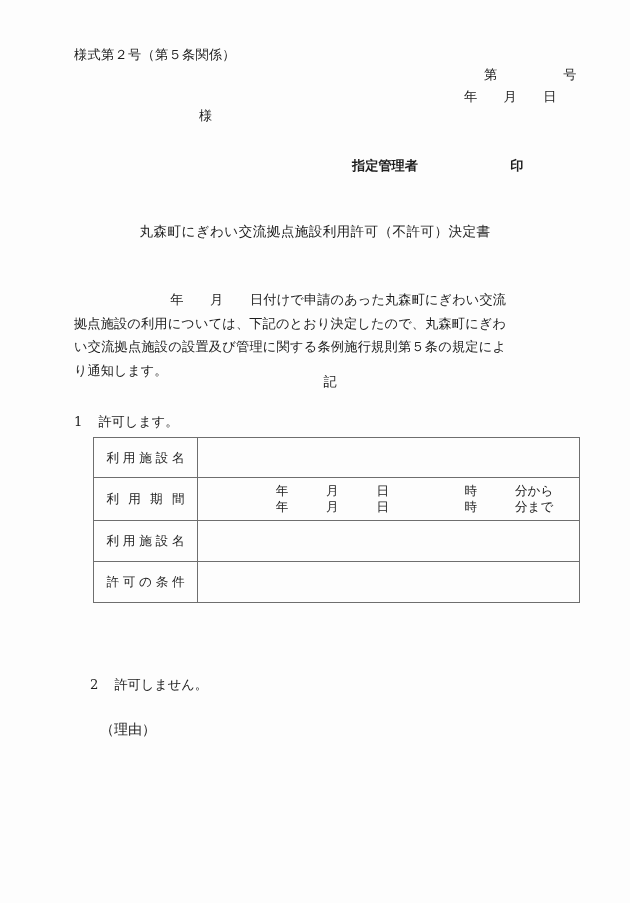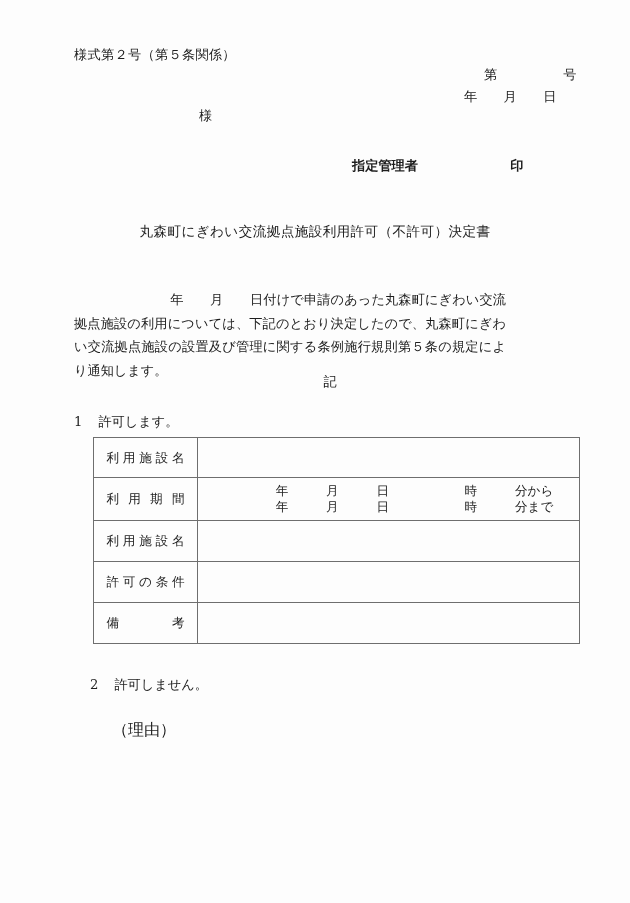--- a/index.html
+++ b/index.html
@@ -92,23 +92,23 @@
     top: 415px;
     font-size: 13.2px;
     text-align: right;
   }
   #item-2 {
     left: 90px;
     top: 678px;
     font-size: 13.2px;
   }
   #reason-label {
-    left: 112px;
+    left: 100px;
     top: 722px;
-    font-size: 16px;
+    font-size: 14px;
   }
   .num {
     font-family: "DejaVu Serif", "Liberation Serif", serif;
   }
   .num-gap {
     display: inline-block;
     width: 16px;
   }
 
   
@@ -216,28 +216,20 @@
 
       <tr id="row-terms">
         <td class="label">
           <span class="label-inner">許可の条件</span>
         </td>
         <td class="value">
           <span></span>
         </td>
       </tr>
 
-      <tr id="row-remarks">
-        <td class="label">
-          <span class="label-inner">備考</span>
-        </td>
-        <td class="value">
-          <span></span>
-        </td>
-      </tr>
     </tbody>
   </table>
 
   <div class="t" id="item-2"><span class="num">2</span><span class="num-gap"></span><span>許可しません。</span></div>
 
   <div class="t" id="reason-label">（理由）</div>
 
 </div>
 
 </body></html>

